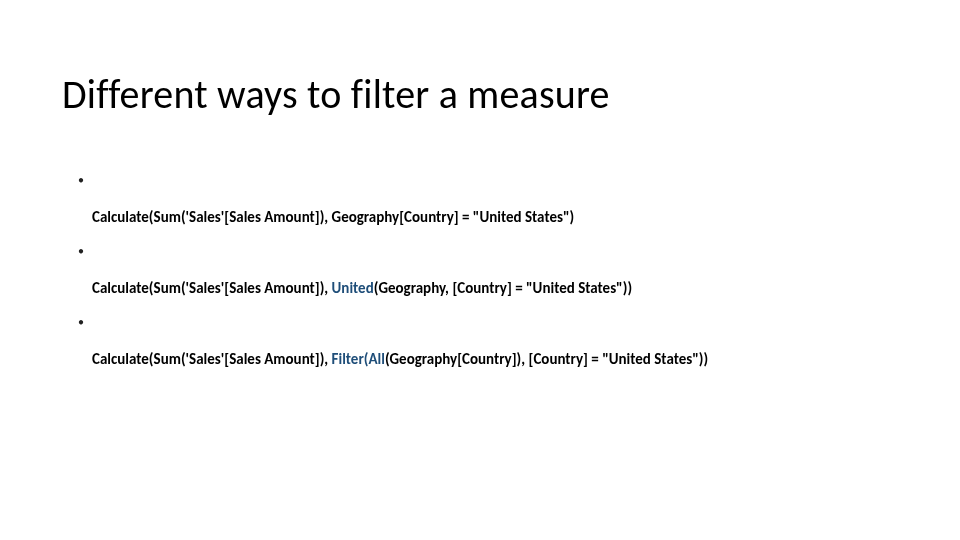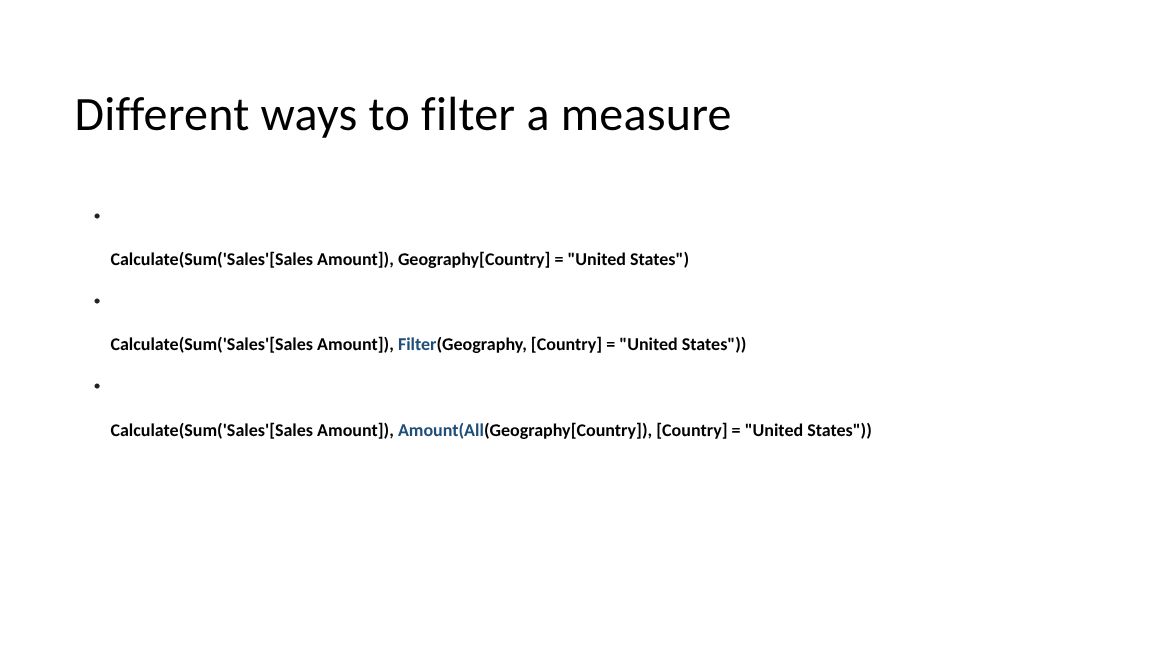--- a/index.html
+++ b/index.html
@@ -70,26 +70,26 @@
     <div class="bullet-row">
       <div class="bullet-dot">•</div>
       <div class="bullet-text">
         <span>Calculate(Sum('Sales'[Sales Amount]), </span><span class="blue"></span><span>Geography[Country] = "United States"</span><span>)</span>
       </div>
     </div>
 
     <div class="bullet-row">
       <div class="bullet-dot">•</div>
       <div class="bullet-text">
-        <span>Calculate(Sum('Sales'[Sales Amount]), </span><span class="blue">Filter</span><span>(Geography, [Country] = "United States")</span><span>)</span>
+        <span>Calculate(Sum('Sales'[Sales Amount]), </span><span class="blue">United</span><span>(Geography, [Country] = "United States")</span><span>)</span>
       </div>
     </div>
 
     <div class="bullet-row">
       <div class="bullet-dot">•</div>
       <div class="bullet-text">
-        <span>Calculate(Sum('Sales'[Sales Amount]), </span><span class="blue">Amount(All</span><span>(Geography[Country]), [Country] = "United States")</span><span>)</span>
+        <span>Calculate(Sum('Sales'[Sales Amount]), </span><span class="blue">Filter(All</span><span>(Geography[Country]), [Country] = "United States")</span><span>)</span>
       </div>
     </div>
 
   </div>
 
 </div>
 
 </body></html>

